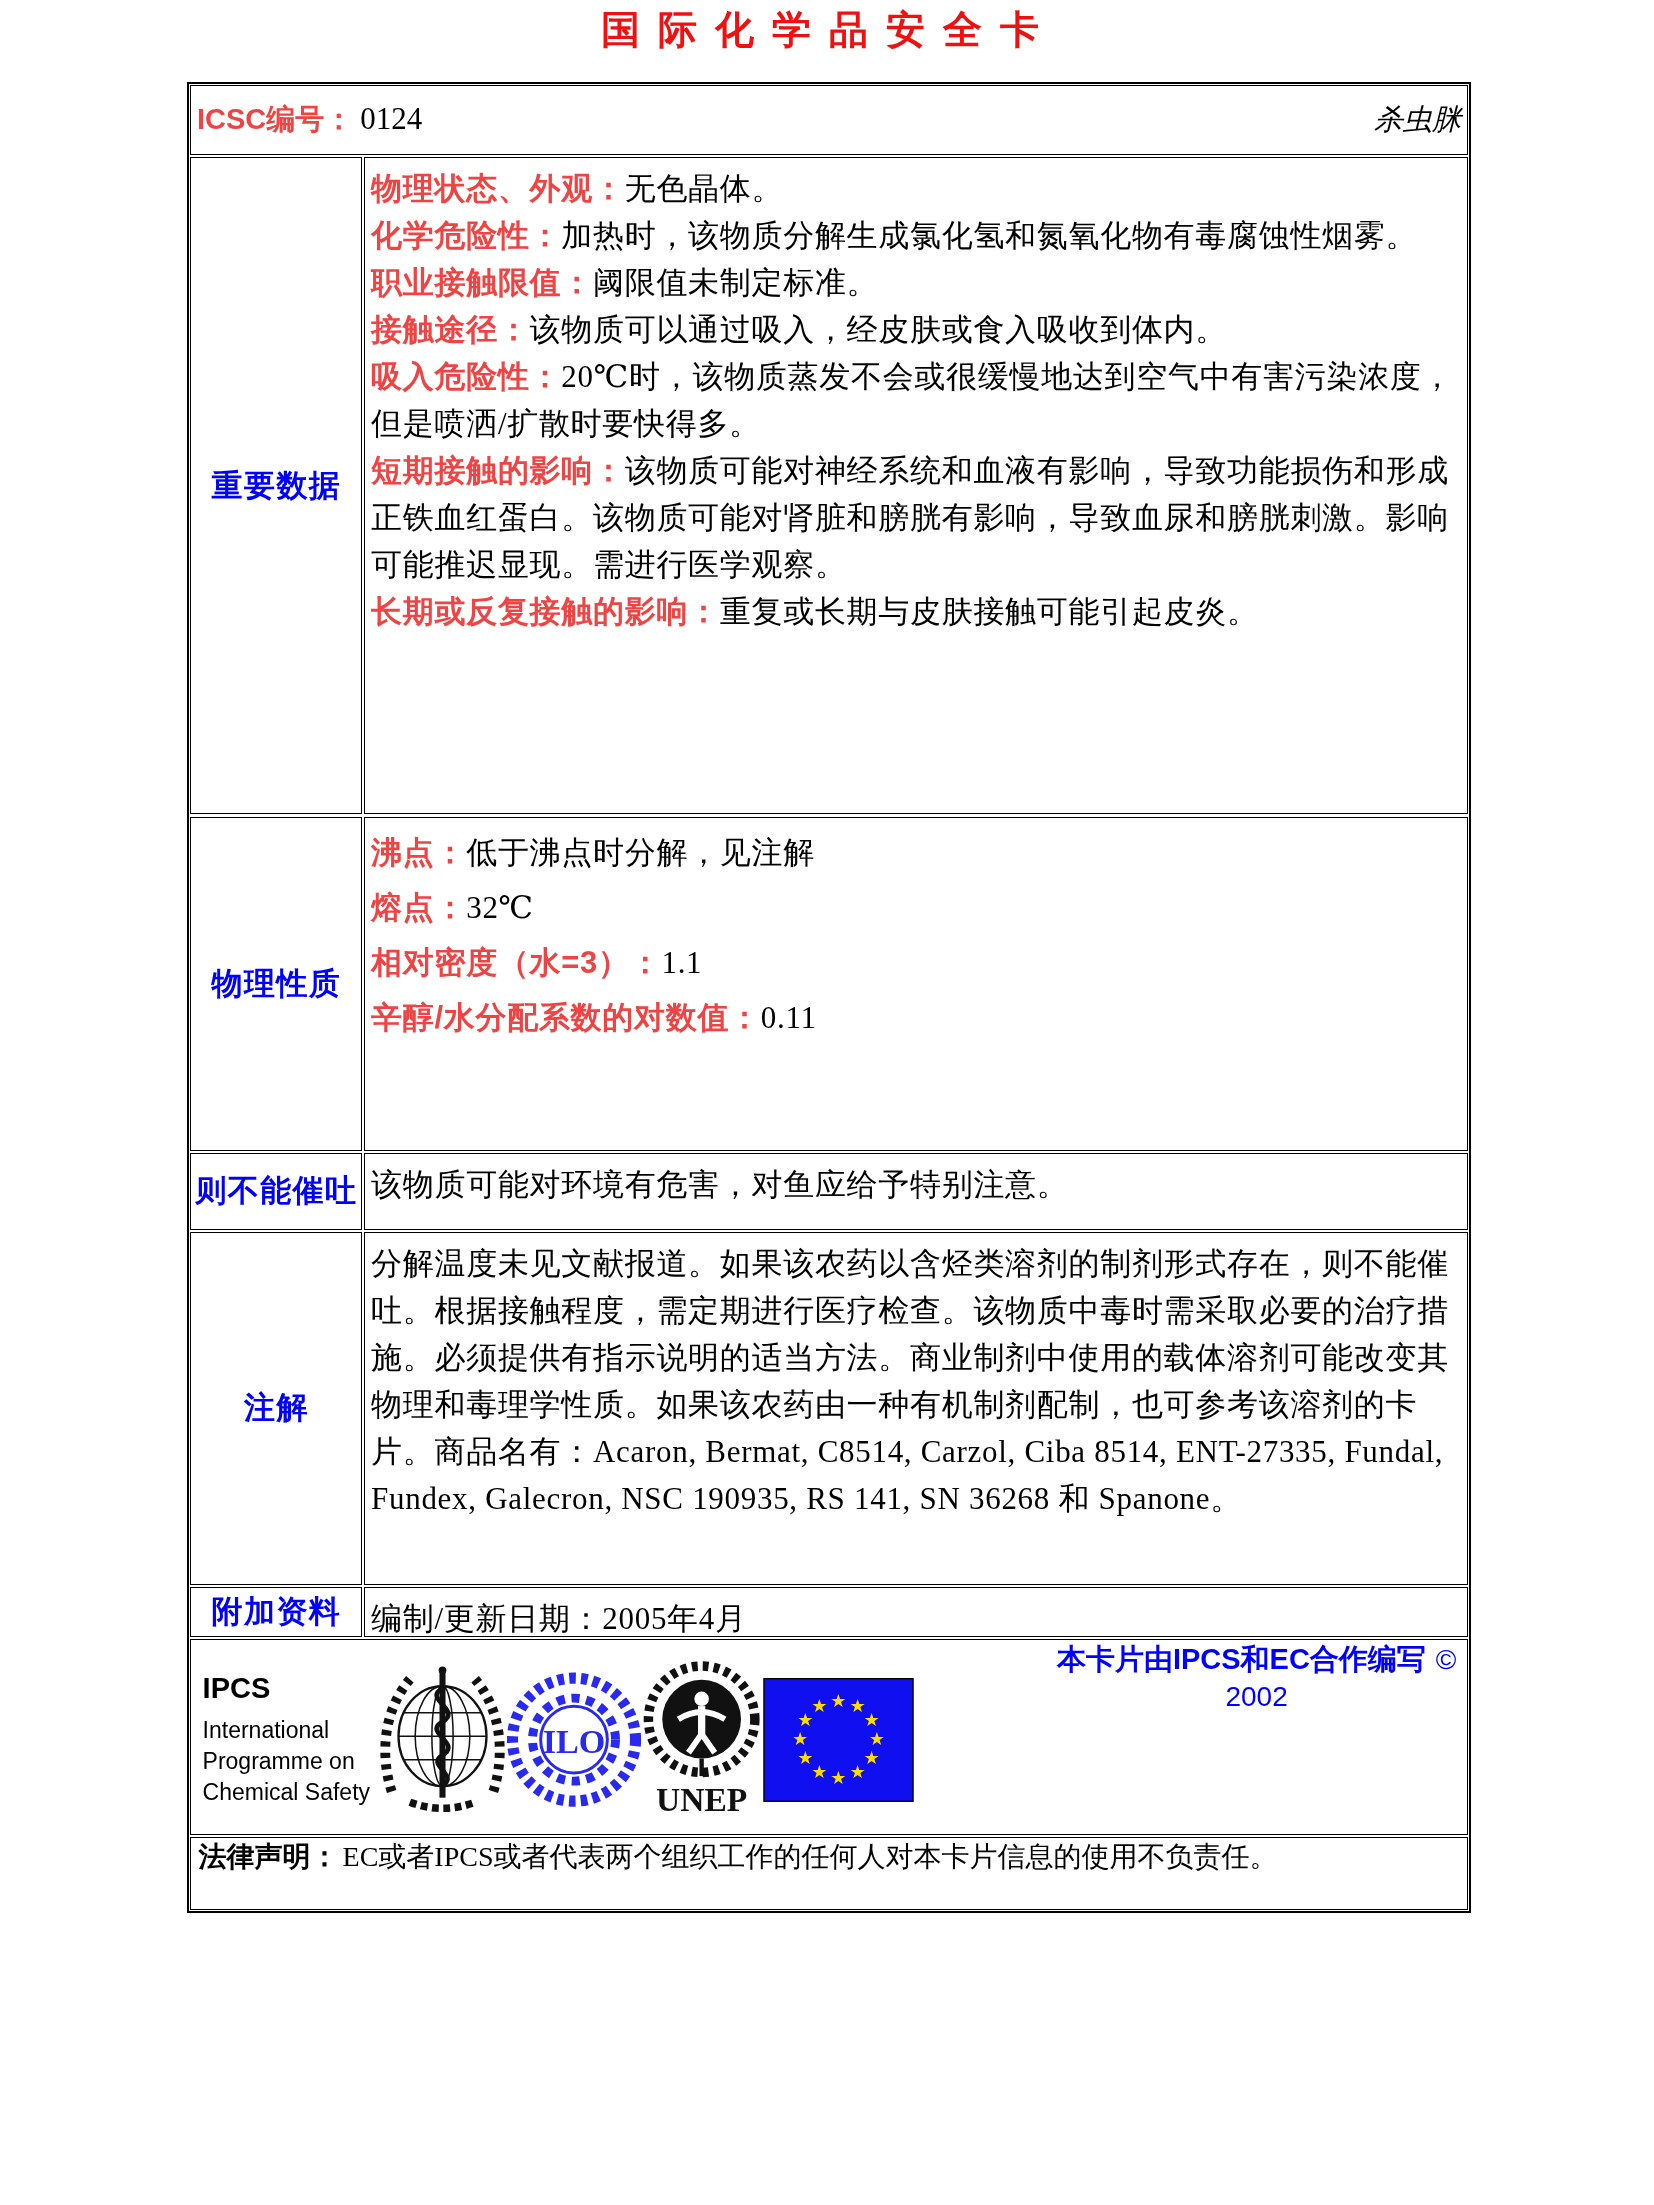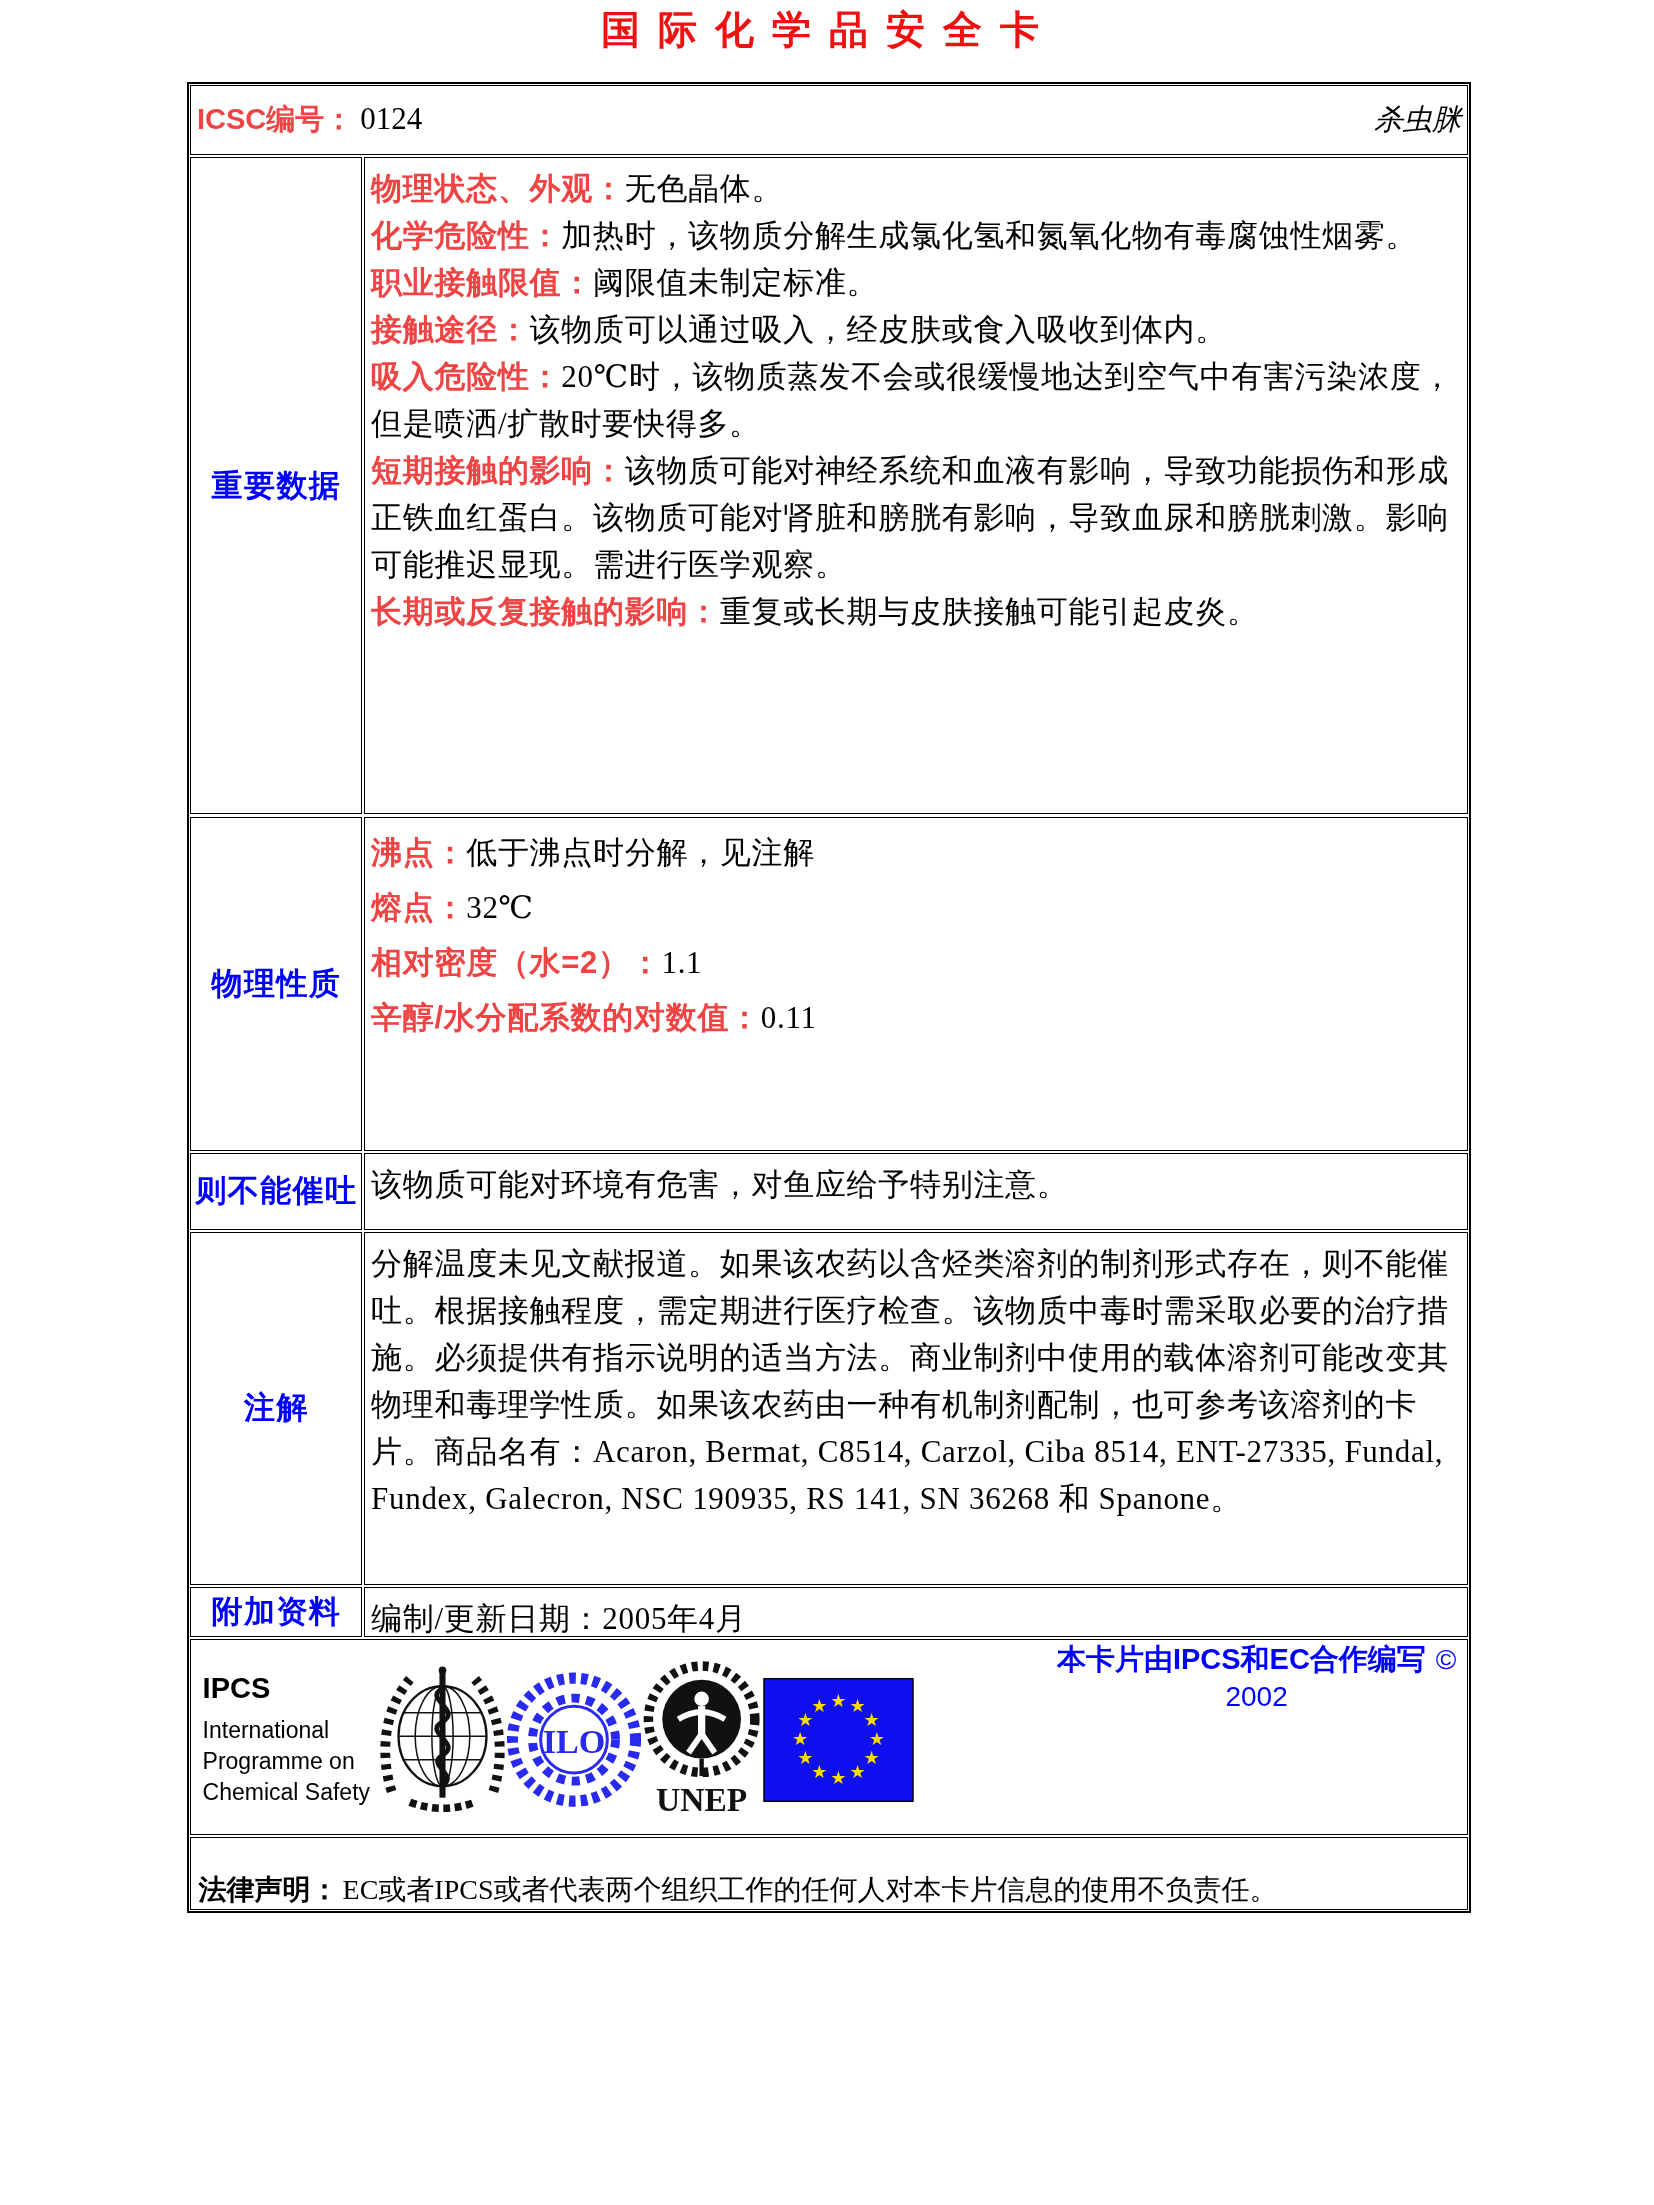--- a/index.html
+++ b/index.html
@@ -68,21 +68,21 @@
   .ipcs-title { font-size: 29px; font-weight: bold; margin-bottom: 9.8px; }
   .ipcs-line { font-size: 23px; line-height: 31px; }
   .caption-line {
     text-align: center; padding-bottom: 7px;
     color: #0000ff; font-size: 29px; font-weight: bold;
     font-family: "Liberation Sans", "DejaVu Sans", sans-serif;
   }
   .caption-copy { font-weight: normal; font-family: "Liberation Sans", "DejaVu Sans", sans-serif; margin-left: 9.8px; font-size: 28px; }
 
   
-  .legal-row { display: flex; align-items: flex-end; padding: 0 7px; font-size: 28px; }
+  .legal-row { display: flex; align-items: flex-start; padding: 0 7px; font-size: 28px; }
   .legal-lbl {
     font-family: "Liberation Sans", "DejaVu Sans", sans-serif;
     font-weight: bold; color: #000; margin-right: 4.2px; white-space: nowrap;
   }
 </style>
 </head>
 <body>
 
 <div class="page-title">国际化学品安全卡</div>
 
@@ -105,21 +105,21 @@
     <p><span class="lbl">短期接触的影响：</span><span>该物质可能对神经系统和血液有影响，导致功能损伤和形成正铁血红蛋白。该物质可能对肾脏和膀胱有影响，导致血尿和膀胱刺激。影响可能推迟显现。需进行医学观察。</span></p>
     <p><span class="lbl">长期或反复接触的影响：</span><span>重复或长期与皮肤接触可能引起皮炎。</span></p>
   </div>
 
   <div class="cell row-label">物理性质</div>
   <div class="cell content physical-content physical">
     <div class="physical">
       <div class="content" style="padding:0;">
         <p><span class="lbl">沸点：</span><span>低于沸点时分解，见注解</span></p>
         <p><span class="lbl">熔点：</span><span>32℃</span></p>
-        <p><span class="lbl">相对密度（水=2）：</span><span>1.1</span></p>
+        <p><span class="lbl">相对密度（水=3）：</span><span>1.1</span></p>
         <p><span class="lbl">辛醇/水分配系数的对数值：</span><span>0.11</span></p>
       </div>
     </div>
   </div>
 
   <div class="cell row-label">则不能催吐</div>
   <div class="cell content env">
     <p>该物质可能对环境有危害，对鱼应给予特别注意。</p>
   </div>
 

